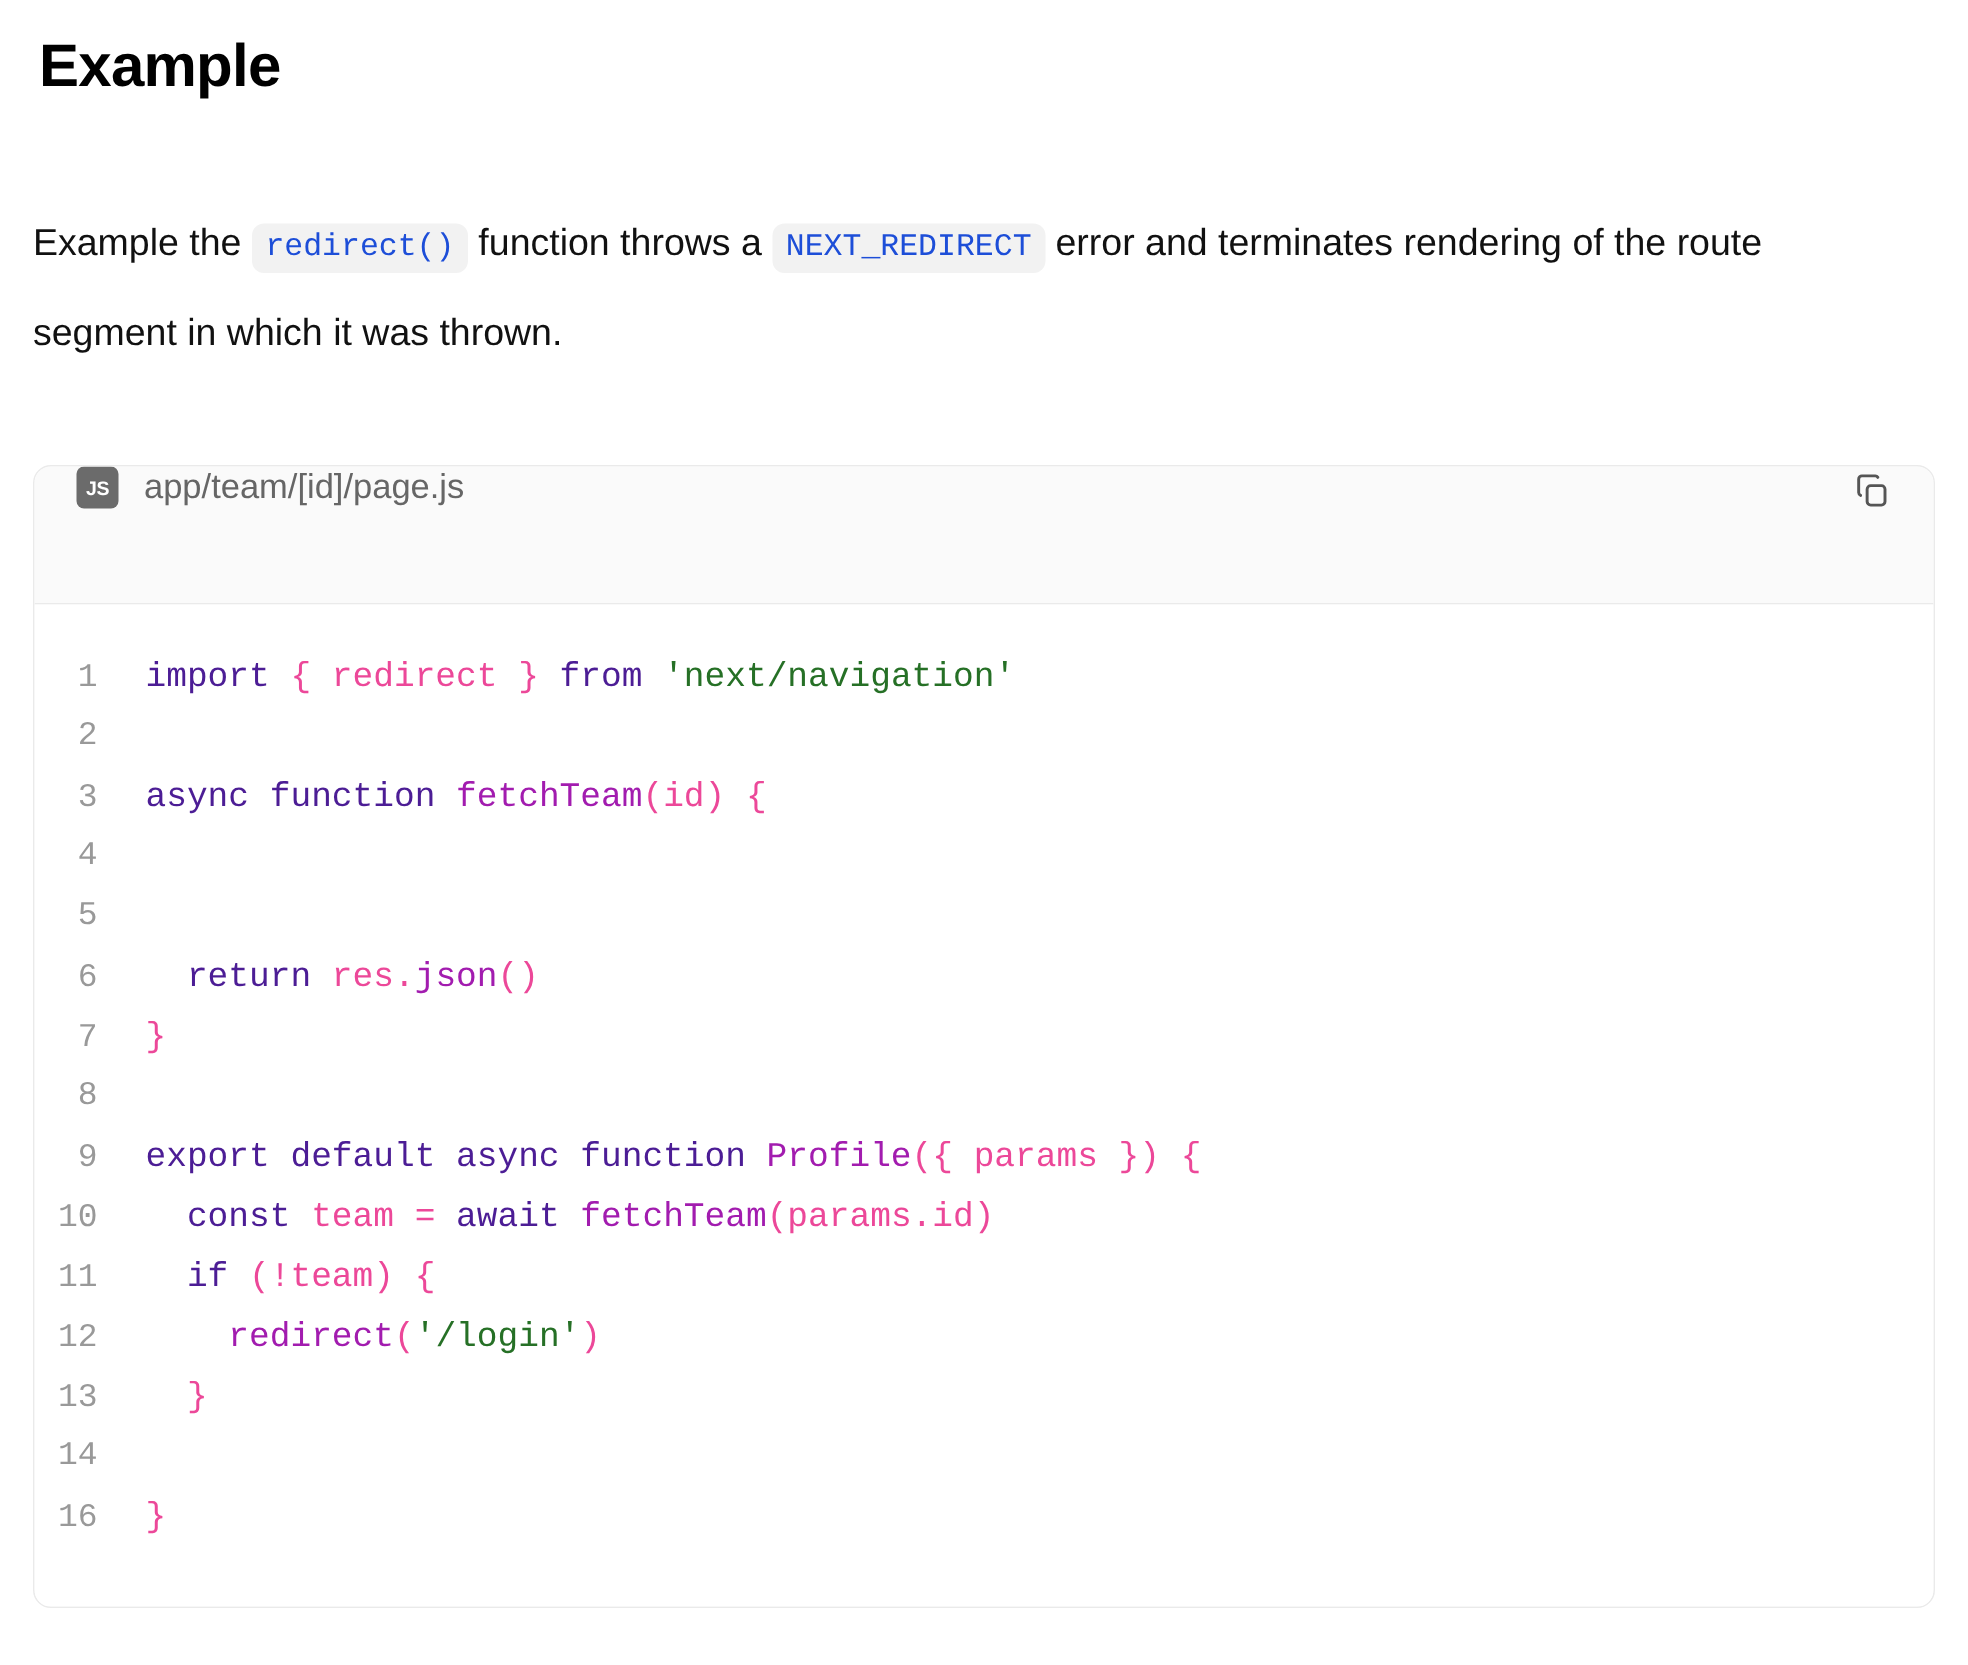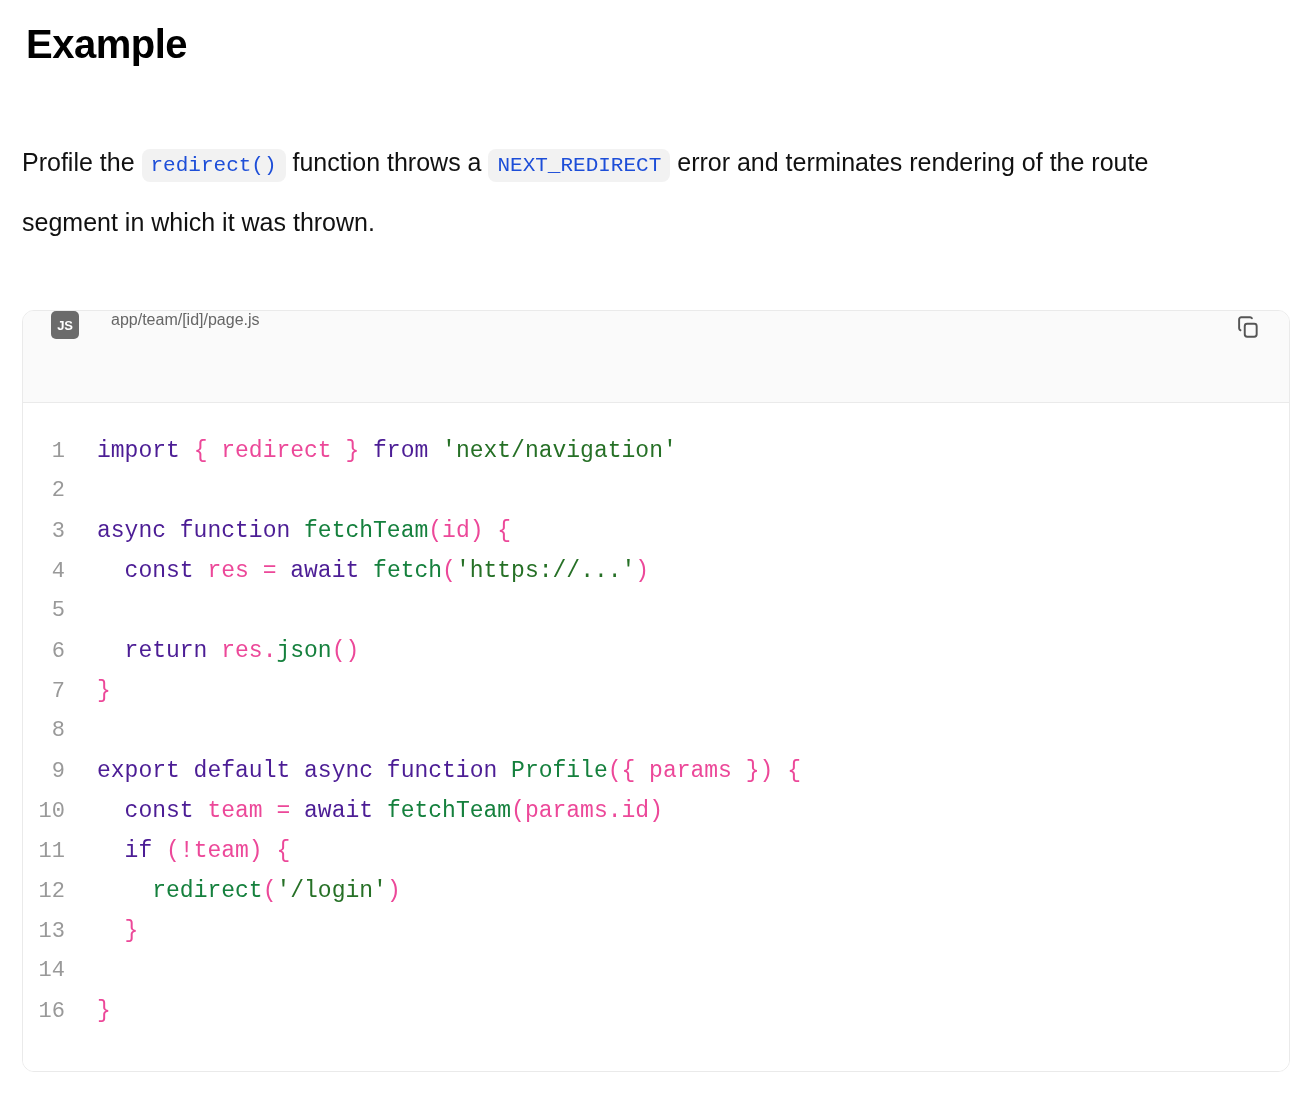--- a/index.html
+++ b/index.html
@@ -80,22 +80,22 @@
     font-size: 13px;
     font-weight: 700;
     display: flex;
     align-items: center;
     justify-content: center;
     flex: 0 0 auto;
     letter-spacing: -0.3px;
   }
 
   .file-name {
-    margin-left: 32px;
-    font-size: 16px;
+    margin-left: 17px;
+    font-size: 23px;
     color: #666666;
     font-family: "Liberation Sans", sans-serif;
     white-space: nowrap;
   }
 
   .header-spacer { flex: 1 1 auto; }
 
   .copy-button {
     width: 34px;
     height: 34px;
@@ -137,32 +137,32 @@
   }
 
   .code-text {
     color: #111111;
     white-space: pre;
   }
 
   
   .tok-kw   { color: #4c1d95; }
   .tok-str  { color: #267026; }
-  .tok-fn   { color: #15803d; }
+  .tok-fn   { color: #a21caf; }
   .tok-pl   { color: #ec4899; }
   .tok-com  { color: #6a6a6a; }
 </style>
 </head>
 <body>
 
 <div class="page">
 
   <h1 class="page-title">Example</h1>
 
-  <p class="intro-paragraph"><span>Profile the</span> <code class="inline-code">redirect()</code> <span>function throws a</span> <code class="inline-code">NEXT_REDIRECT</code> <span>error and terminates rendering of the route segment in which it was thrown.</span></p>
+  <p class="intro-paragraph"><span>Example the</span> <code class="inline-code">redirect()</code> <span>function throws a</span> <code class="inline-code">NEXT_REDIRECT</code> <span>error and terminates rendering of the route segment in which it was thrown.</span></p>
 
   <div class="code-card">
 
     <div class="code-header">
       <span class="js-badge">JS</span>
       <span class="file-name">app/team/[id]/page.js</span>
       <span class="header-spacer"></span>
       <button class="copy-button">
         <span>
           <svg width="26" height="26" viewBox="0 0 24 24" fill="none" stroke="#555555" stroke-width="1.8" stroke-linecap="round" stroke-linejoin="round">
@@ -171,21 +171,21 @@
           </svg>
         </span>
       </button>
     </div>
 
     <div class="code-body">
 
     <div class="code-line"><span class="ln">1</span><span class="code-text"><span class="tok-kw">import</span><span class="tok-pl"> { redirect } </span><span class="tok-kw">from</span><span class="tok-pl"> </span><span class="tok-str">'next/navigation'</span></span></div>
         <div class="code-line"><span class="ln">2</span><span class="code-text"></span></div>
         <div class="code-line"><span class="ln">3</span><span class="code-text"><span class="tok-kw">async function </span><span class="tok-fn">fetchTeam</span><span class="tok-pl">(id) {</span></span></div>
-        <div class="code-line"><span class="ln">4</span><span class="code-text"><span class="tok-pl">  </span><span class="tok-kw">const</span><span class="tok-pl"> res = </span><span class="tok-kw">await</span><span class="tok-pl"> </span><span class="tok-fn">fetch</span><span class="tok-pl">(</span><span class="tok-str">'https://...'</span><span class="tok-pl">)</span></span></div>
+        <div class="code-line"><span class="ln">4</span></div>
         <div class="code-line"><span class="ln">5</span></div>
         <div class="code-line"><span class="ln">6</span><span class="code-text"><span class="tok-pl">  </span><span class="tok-kw">return</span><span class="tok-pl"> res.</span><span class="tok-fn">json</span><span class="tok-pl">()</span></span></div>
         <div class="code-line"><span class="ln">7</span><span class="code-text"><span class="tok-pl">}</span></span></div>
         <div class="code-line"><span class="ln">8</span><span class="code-text"></span></div>
         <div class="code-line"><span class="ln">9</span><span class="code-text"><span class="tok-kw">export default async function </span><span class="tok-fn">Profile</span><span class="tok-pl">({ params }) {</span></span></div>
         <div class="code-line"><span class="ln">10</span><span class="code-text"><span class="tok-pl">  </span><span class="tok-kw">const</span><span class="tok-pl"> team = </span><span class="tok-kw">await</span><span class="tok-pl"> </span><span class="tok-fn">fetchTeam</span><span class="tok-pl">(params.id)</span></span></div>
         <div class="code-line"><span class="ln">11</span><span class="code-text"><span class="tok-pl">  </span><span class="tok-kw">if</span><span class="tok-pl"> (!team) {</span></span></div>
         <div class="code-line"><span class="ln">12</span><span class="code-text"><span class="tok-pl">    </span><span class="tok-fn">redirect</span><span class="tok-pl">(</span><span class="tok-str">'/login'</span><span class="tok-pl">)</span></span></div>
         <div class="code-line"><span class="ln">13</span><span class="code-text"><span class="tok-pl">  }</span></span></div>
         <div class="code-line"><span class="ln">14</span><span class="code-text"></span></div>

